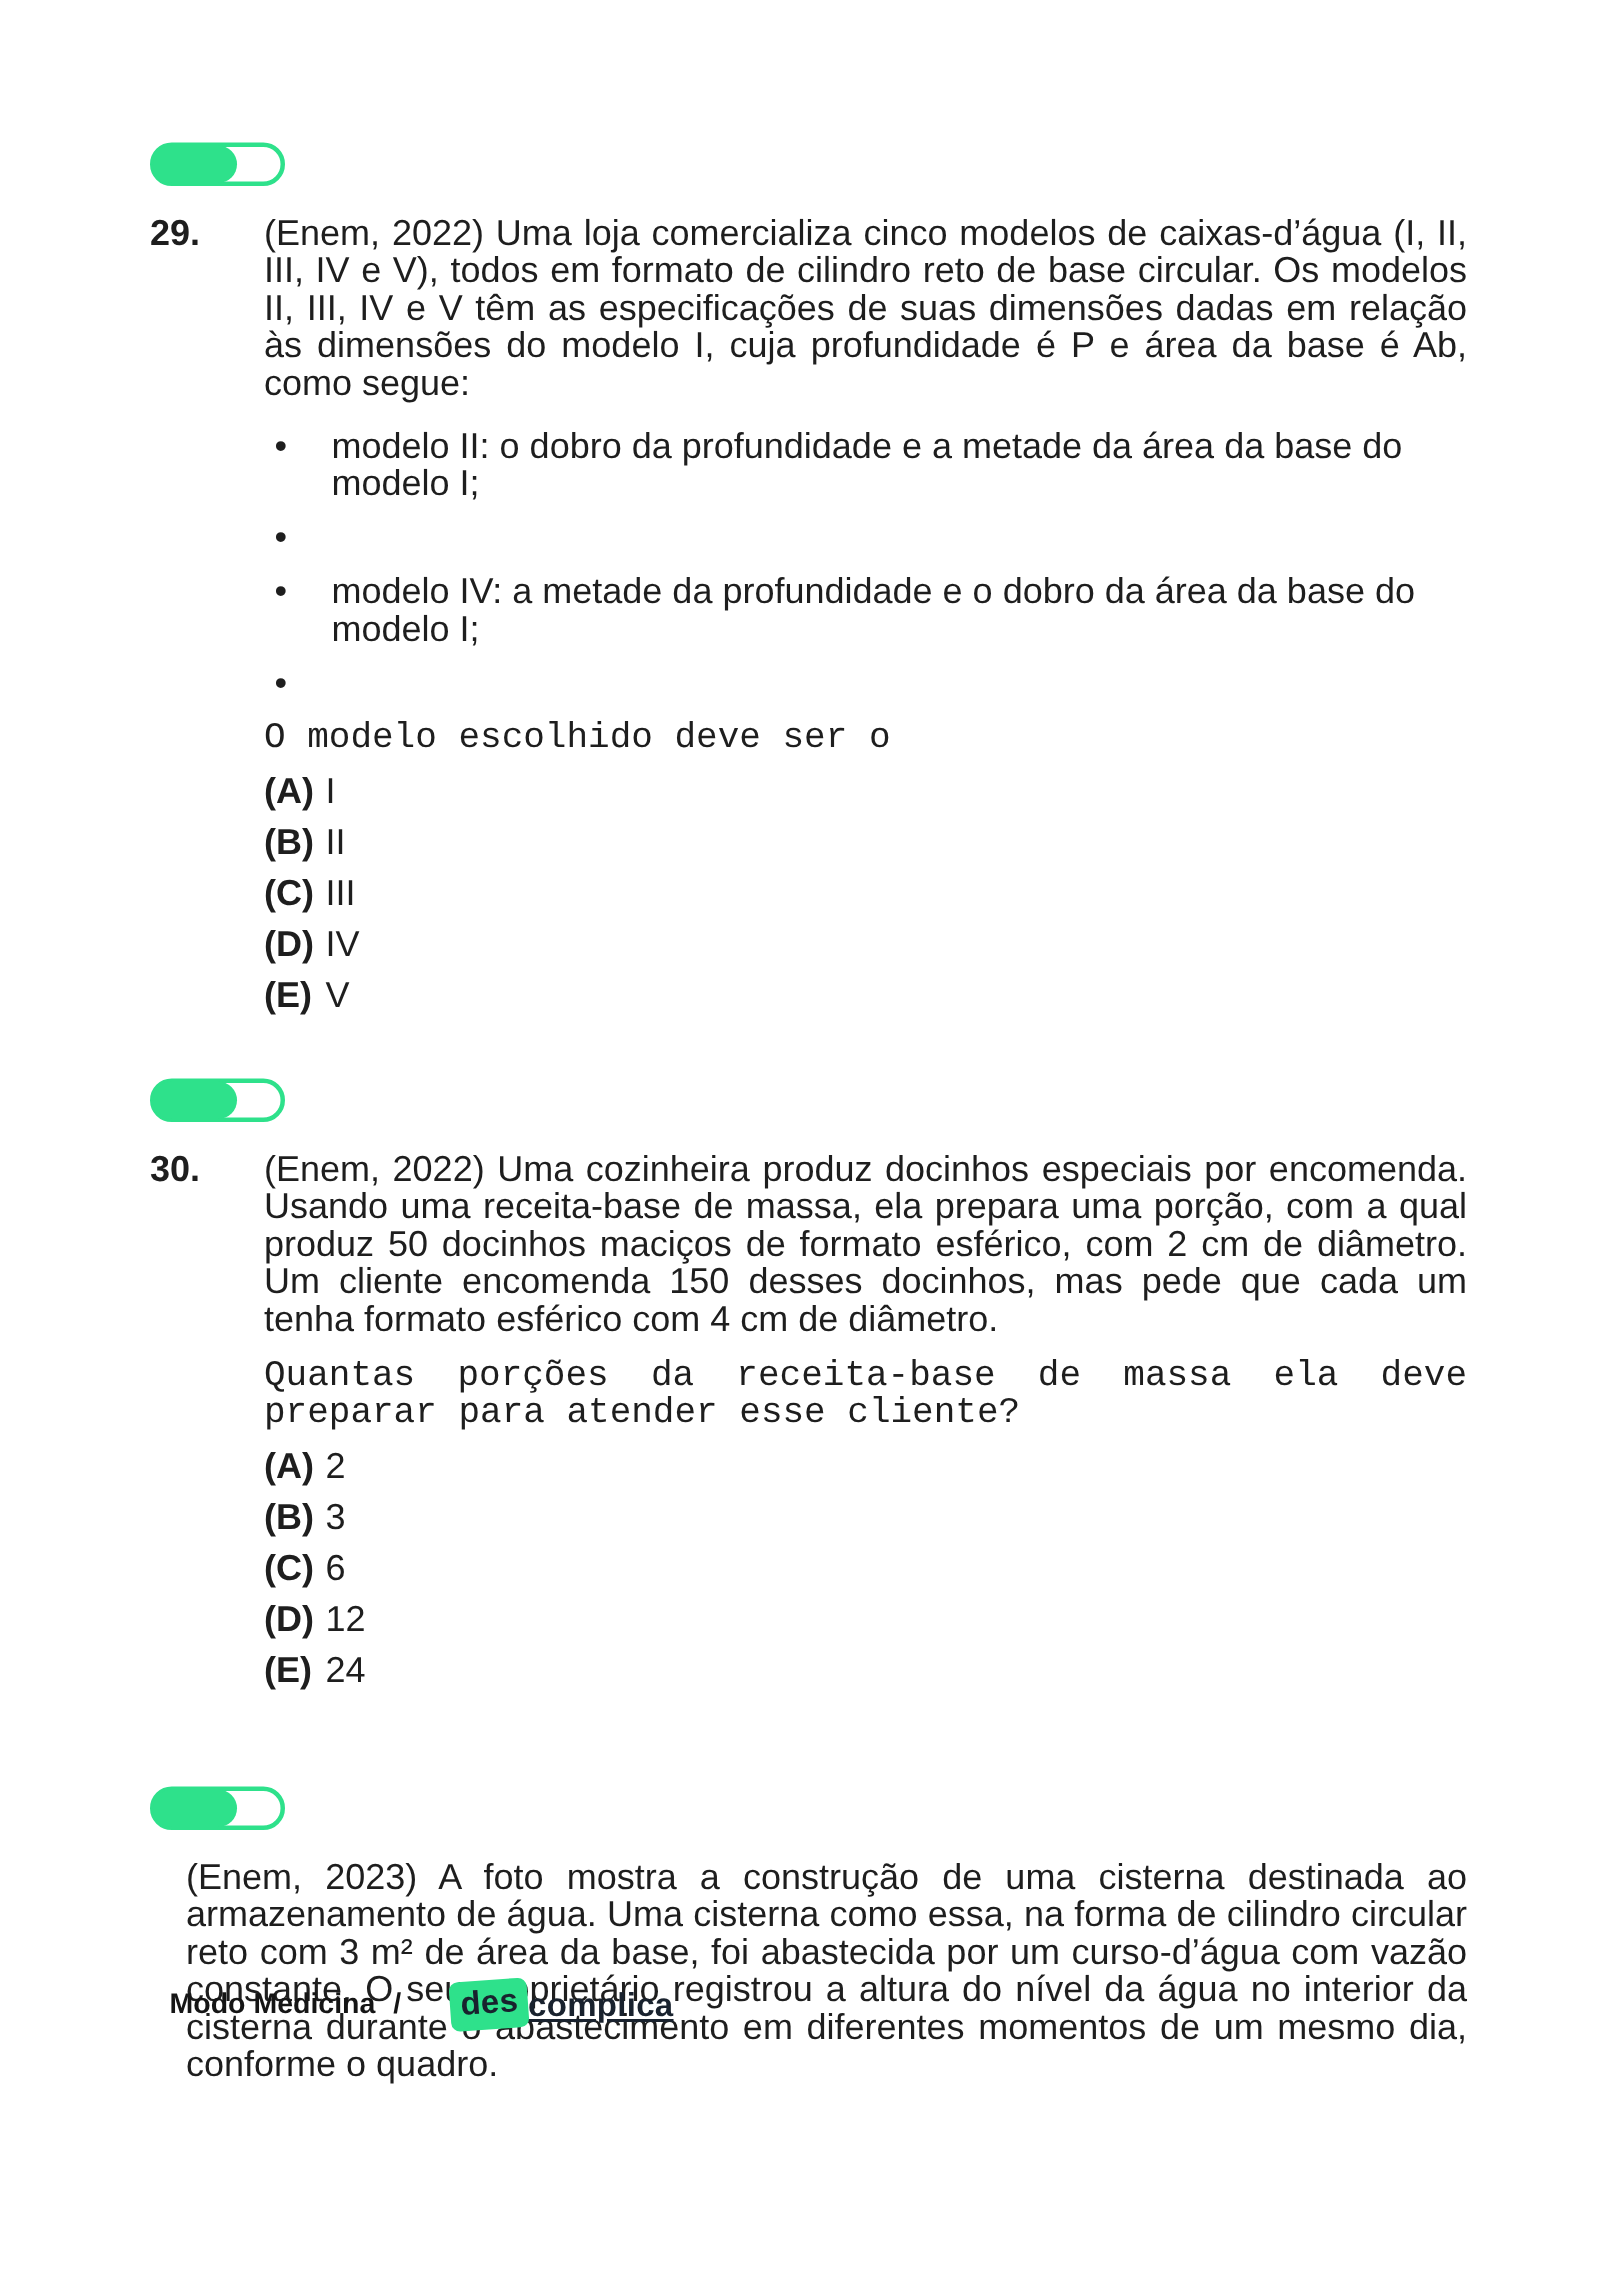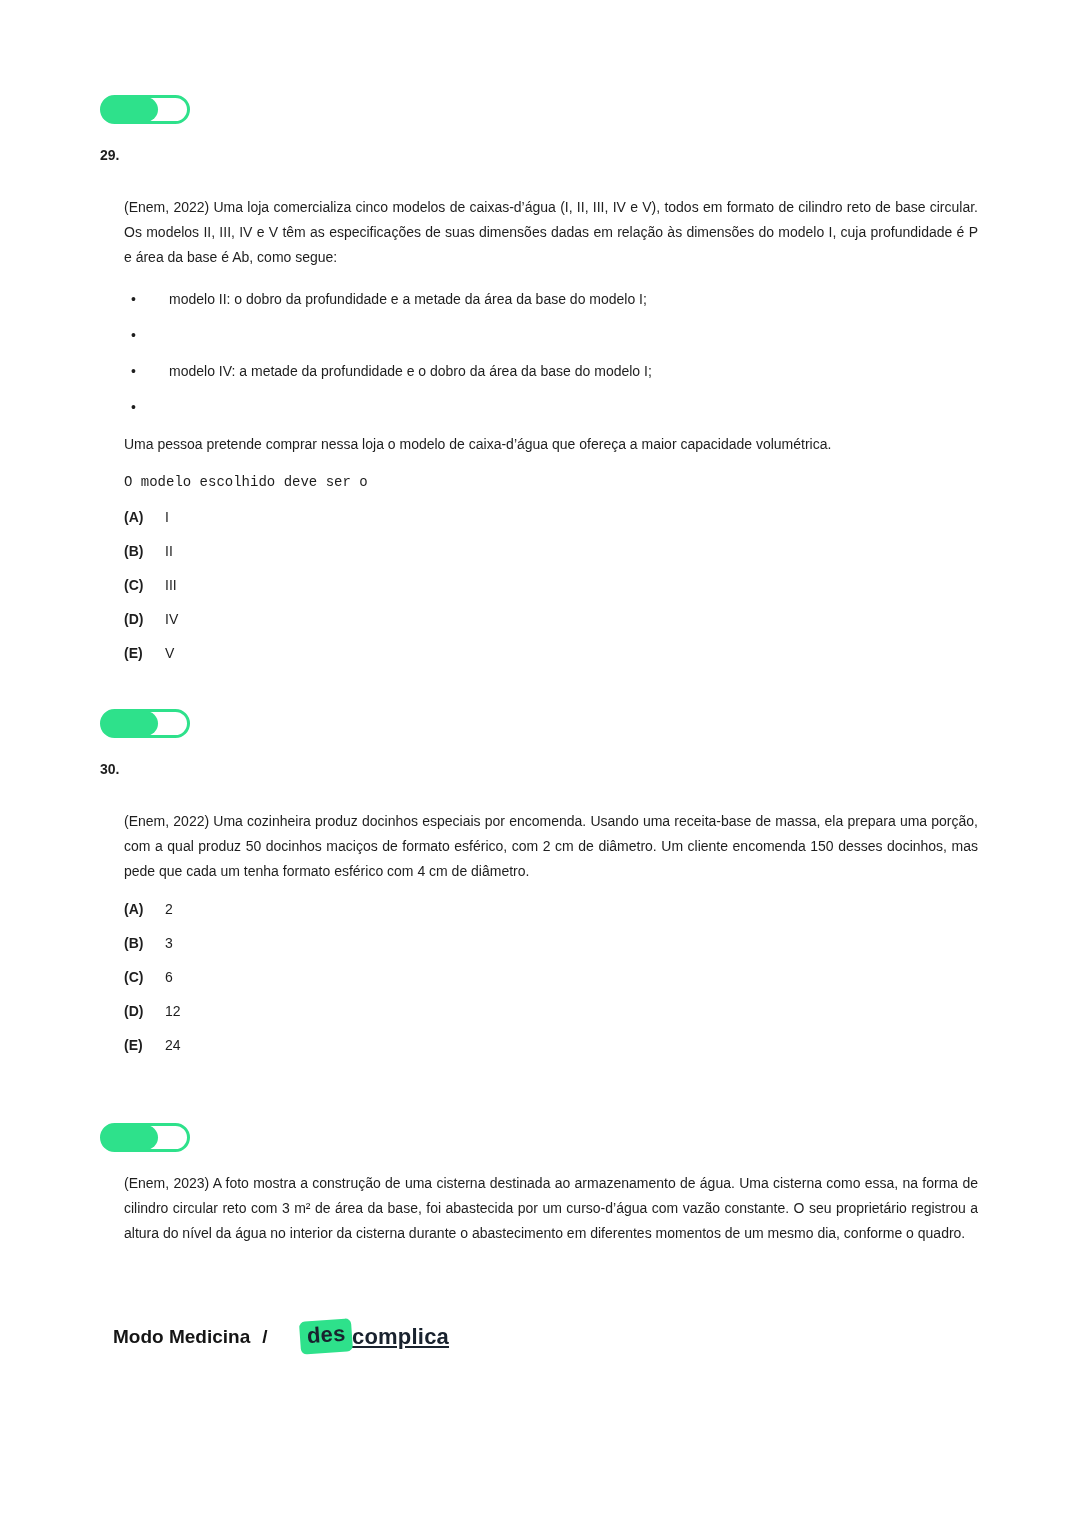--- a/index.html
+++ b/index.html
@@ -26,21 +26,21 @@
   }
   .toggle-fill {
     position: absolute; left: -1px; top: -1px; bottom: -1px;
     width: 56px;
     background: var(--green);
     border-radius: 14px;
   }
   .sec2 { margin-top: 34px; }
   .sec3 { margin-top: 56px; }
 
-  .q { display: flex; margin-top: 19px; font-size: 14px; line-height: 25px; flex-direction: column; }
+  .q { display: flex; margin-top: 19px; font-size: 24px; line-height: 25px; }
   .qnum { flex: 0 0 52px; font-weight: 700; }
   .qbody { flex: 1; min-width: 0; margin-left: 24px; }
 
   .para { margin: 0 0 13px 0; text-align: justify; }
   .para.last { margin-bottom: 10px; font-family: Liberation Mono, monospace; }
 
   .bullets { padding: 4px 0 1px 0; }
   .bullet { display: flex; margin-bottom: 11px; }
   .dot { flex: 0 0 45px; padding-left: 7px; box-sizing: border-box; }
 
@@ -91,21 +91,20 @@
         </div>
         <div class="bullet">
           <span class="dot">•</span>
           <span>modelo IV: a metade da profundidade e o dobro da área da base do modelo I;</span>
         </div>
         <div class="bullet">
           <span class="dot">•</span>
         </div>
       </div>
 
-      <p class="para">Uma pessoa pretende comprar nessa loja o modelo de caixa-d’água que ofereça a maior capacidade volumétrica.</p>
       <p class="para last">O modelo escolhido deve ser o</p>
 
       <div class="opts">
         <div class="opt">
           <span class="opt-label">(A)</span>
           <span>I</span>
         </div>
         <div class="opt">
           <span class="opt-label">(B)</span>
           <span>II</span>
@@ -127,20 +126,21 @@
   </div>
 
   <div class="toggle sec2">
     <div class="toggle-fill"></div>
   </div>
 
   <div class="q">
     <div class="qnum">30.</div>
     <div class="qbody">
       <p class="para">(Enem, 2022) Uma cozinheira produz docinhos especiais por encomenda. Usando uma receita-base de massa, ela prepara uma porção, com a qual produz 50 docinhos maciços de formato esférico, com 2 cm de diâmetro. Um cliente encomenda 150 desses docinhos, mas pede que cada um tenha formato esférico com 4 cm de diâmetro.</p>
+      <p class="para last">Quantas porções da receita-base de massa ela deve preparar para atender esse cliente?</p>
 
       <div class="opts">
         <div class="opt">
           <span class="opt-label">(A)</span>
           <span>2</span>
         </div>
         <div class="opt">
           <span class="opt-label">(B)</span>
           <span>3</span>
         </div>

